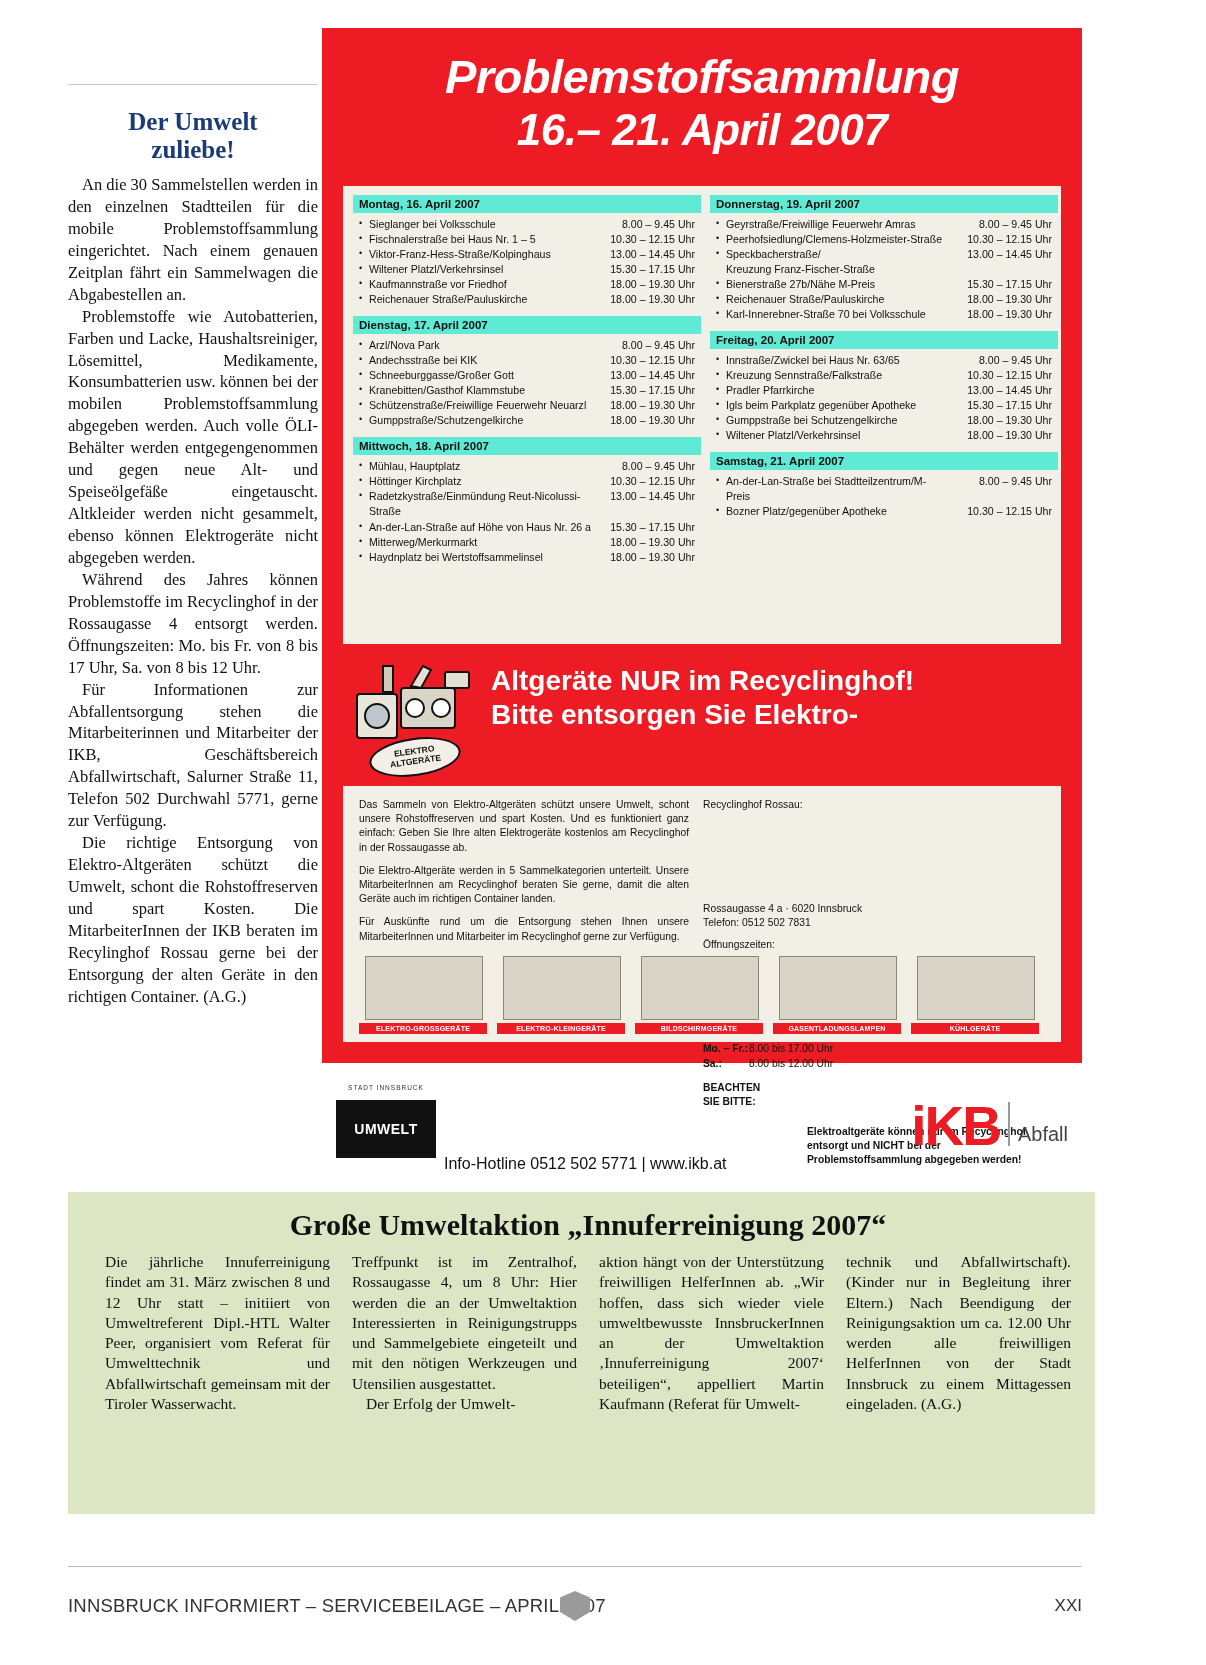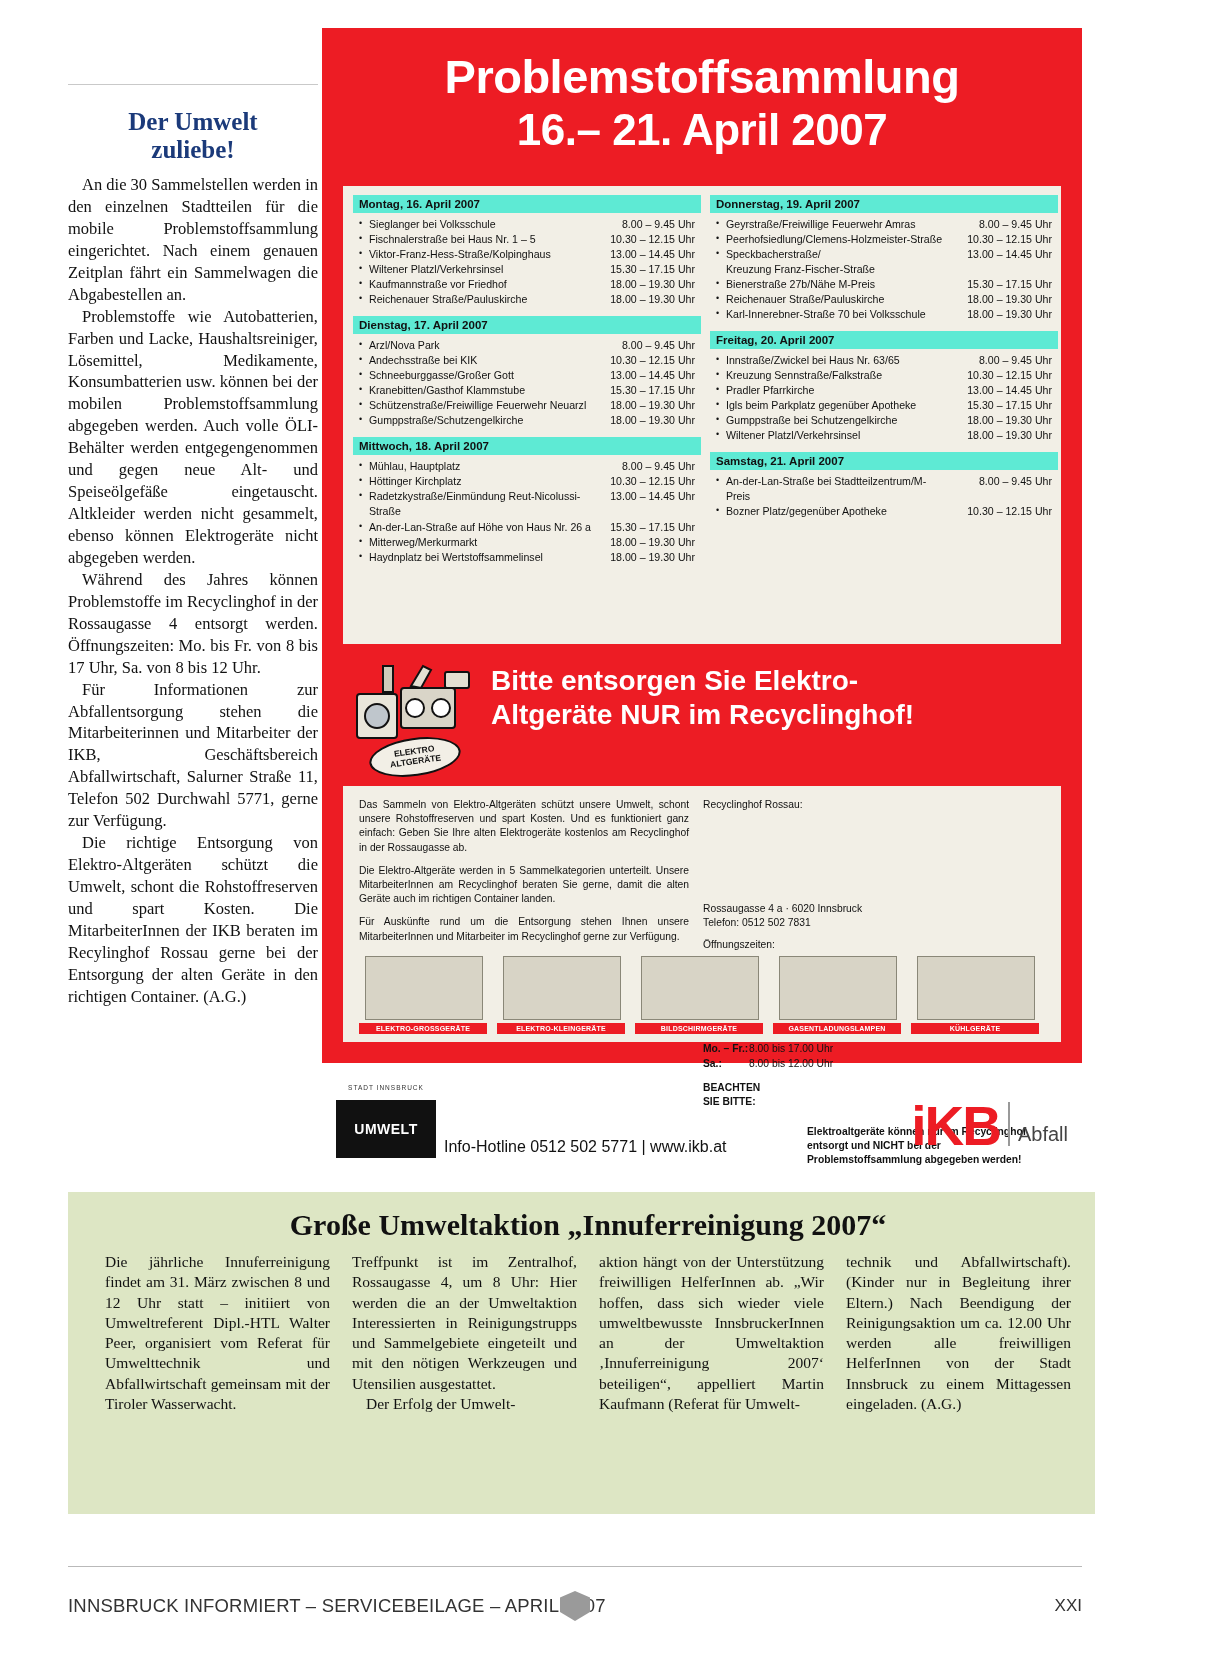--- a/index.html
+++ b/index.html
@@ -30,20 +30,21 @@
 
   
   .poster{
     position:absolute;left:322px;top:28px;width:760px;height:1035px;
     background:#ed1c24;
   }
   .poster-title{
     color:#ffffff;text-align:center;font-weight:bold;
     font-family:"Liberation Sans", sans-serif;
     letter-spacing:-0.5px;
+    font-style:italic;
   }
   .poster-title .l1{display:block;font-size:47px;line-height:1.06;margin-top:24px;}
   .poster-title .l2{display:block;font-size:44px;line-height:1.1;margin-top:4px;}
 
   .schedule{
     position:absolute;left:21px;top:158px;width:718px;height:458px;
     background:#f2efe6;
   }
   .sched-col{position:absolute;top:0;width:348px;}
   .sched-col.left{left:10px;}
@@ -122,21 +123,21 @@
   .umwelt-logo{
     position:absolute;left:14px;top:10px;width:100px;height:58px;
     background:#111;color:#fff;display:flex;align-items:center;justify-content:center;
     font-size:14px;font-weight:bold;letter-spacing:0.5px;
   }
   .stadt-label{
     position:absolute;left:14px;top:-6px;width:100px;text-align:center;
     font-size:6.5px;letter-spacing:1px;color:#333;
   }
   .hotline{
-    position:absolute;left:122px;top:48px;width:420px;
+    position:absolute;left:122px;top:65px;width:420px;
     font-size:16px;color:#111;font-family:"Liberation Sans", sans-serif;
   }
   .ikb{
     position:absolute;right:14px;top:10px;display:flex;align-items:flex-end;
   }
   .ikb .mark{
     color:#ed1c24;font-size:55px;font-weight:bold;line-height:0.95;
     letter-spacing:-2px;font-family:"Liberation Sans", sans-serif;
   }
   .ikb .divider{width:2px;height:44px;background:#999;margin:0 8px 6px 8px;}
@@ -387,22 +388,22 @@
           <rect x="30" y="6" width="10" height="26" fill="#cfcabb" stroke="#111" stroke-width="2"></rect>
           <path d="M58 26 L70 6 L78 10 L68 28 Z" fill="#e4e0d2" stroke="#111" stroke-width="2"></path>
           <rect x="92" y="12" width="24" height="16" rx="2" fill="#e4e0d2" stroke="#111" stroke-width="2"></rect>
         </svg>
         <div class="badge-oval">
           <span>ELEKTRO</span>
           <span>ALTGERÄTE</span>
         </div>
       </div>
       <div class="banner-text">
+        <div>Altgeräte NUR im Recyclinghof!</div>
         <div>Bitte entsorgen Sie Elektro-</div>
-        <div>Altgeräte NUR im Recyclinghof!</div>
       </div>
     </div>
 
     <div class="infopanel">
       <div class="info-left">
         <p>Das Sammeln von Elektro-Altgeräten schützt unsere Umwelt, schont unsere Rohstoffreserven und spart Kosten. Und es funktioniert ganz einfach: Geben Sie Ihre alten Elektrogeräte kostenlos am Recyclinghof in der Rossaugasse ab.</p>
         <p>Die Elektro-Altgeräte werden in 5 Sammelkategorien unterteilt. Unsere MitarbeiterInnen am Recyclinghof beraten Sie gerne, damit die alten Geräte auch im richtigen Container landen.</p>
         <p>Für Auskünfte rund um die Entsorgung stehen Ihnen unsere MitarbeiterInnen und Mitarbeiter im Recyclinghof gerne zur Verfügung.</p>
       </div>
       <div class="info-right">

